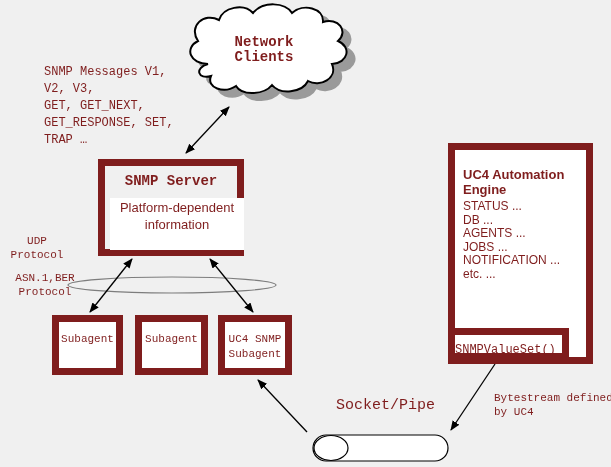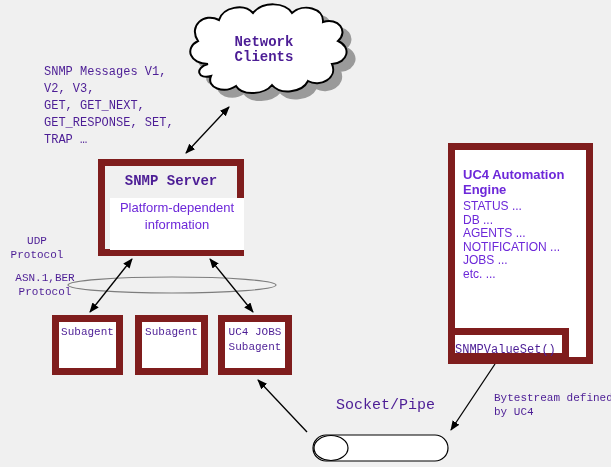--- a/index.html
+++ b/index.html
@@ -1,40 +1,40 @@
 <!DOCTYPE html>
 <html><head>
 <meta charset="utf-8">
 <style>
   html,body{margin:0;padding:0;}
   body{font-family:"Liberation Sans",sans-serif;}
   #canvas{position:relative;width:611px;height:467px;background:#f0f0f0;overflow:hidden;}
   #shape-layer{position:absolute;left:0;top:0;z-index:1;}
   .abs{position:absolute;z-index:2;}
-  .mono{font-family:"Liberation Mono","DejaVu Sans Mono",monospace;color:#4c1d95;}
-  .sans{font-family:"Liberation Sans",sans-serif;color:#6d28d9;}
+  .mono{font-family:"Liberation Mono","DejaVu Sans Mono",monospace;color:#7f1d1d;}
+  .sans{font-family:"Liberation Sans",sans-serif;color:#7f1d1d;}
   .pre{white-space:pre;}
   .center{text-align:center;}
   .box{position:absolute;z-index:2;border:7px solid #7f1d1d;box-sizing:border-box;}
   .white-box{background:#ffffff;}
   .gray-box{background:#f0f0f0;}
 
   #cloud-label{left:197px;top:35px;width:134px;font-size:14px;font-weight:bold;line-height:15px;}
   #snmp-messages{left:44px;top:64px;font-size:12px;line-height:17px;}
 
   #snmp-server-box{left:98px;top:159px;width:146px;height:97px;}
   #snmp-server-title{position:absolute;left:0;top:7px;width:100%;font-size:14px;font-weight:bold;}
   #platform-label{position:absolute;left:5px;top:32px;width:134px;height:52px;background:#ffffff;
     font-size:13px;line-height:17px;padding-top:1px;box-sizing:border-box;}
 
   #udp-label{left:8px;top:234px;width:58px;font-size:11px;line-height:14px;}
   #asn-label{left:13px;top:271px;width:64px;font-size:11px;line-height:14px;}
 
   .subagent-box{top:315px;height:60px;}
-  .subagent-label{padding-top:3px;font-size:11px;line-height:15px;}
+  .subagent-label{padding-top:10px;font-size:11px;line-height:15px;}
   #subagent-box-1{left:52px;width:71px;}
   #subagent-box-2{left:135px;width:73px;}
   #subagent-box-3{left:218px;width:74px;}
 
   #uc4-engine-box{left:448px;top:143px;width:145px;height:221px;}
   #uc4-engine-title{position:absolute;left:8px;top:17px;font-size:13px;font-weight:bold;}
   #uc4-engine-items{position:absolute;left:8px;top:50px;font-size:12px;line-height:13.5px;}
   #snmpvalueset-box{left:448px;top:328px;width:121px;height:32px;}
   #snmpvalueset-label{font-size:12px;line-height:30px;}
 
@@ -95,32 +95,32 @@
   <div class="abs mono pre center" id="asn-label">ASN.1,BER
 Protocol</div>
 
   <div class="box white-box subagent-box" id="subagent-box-1">
     <div class="mono pre center subagent-label">Subagent</div>
   </div>
   <div class="box white-box subagent-box" id="subagent-box-2">
     <div class="mono pre center subagent-label">Subagent</div>
   </div>
   <div class="box white-box subagent-box" id="subagent-box-3">
-    <div class="mono pre center subagent-label">UC4 JOBS
+    <div class="mono pre center subagent-label">UC4 SNMP
 Subagent</div>
   </div>
 
   <div class="box white-box" id="uc4-engine-box">
     <div class="sans" id="uc4-engine-title">UC4 Automation Engine</div>
     <div class="sans" id="uc4-engine-items">
       <div>STATUS ...</div>
       <div>DB ...</div>
       <div>AGENTS ...</div>
+      <div>JOBS ...</div>
       <div>NOTIFICATION ...</div>
-      <div>JOBS ...</div>
       <div>etc. ...</div>
     </div>
   </div>
 
   <div class="box white-box" id="snmpvalueset-box">
     <div class="mono" id="snmpvalueset-label">SNMPValueSet()</div>
   </div>
 
   <div class="abs mono" id="socket-pipe-label">Socket/Pipe</div>
   <div class="abs mono pre" id="bytestream-label">Bytestream defined

